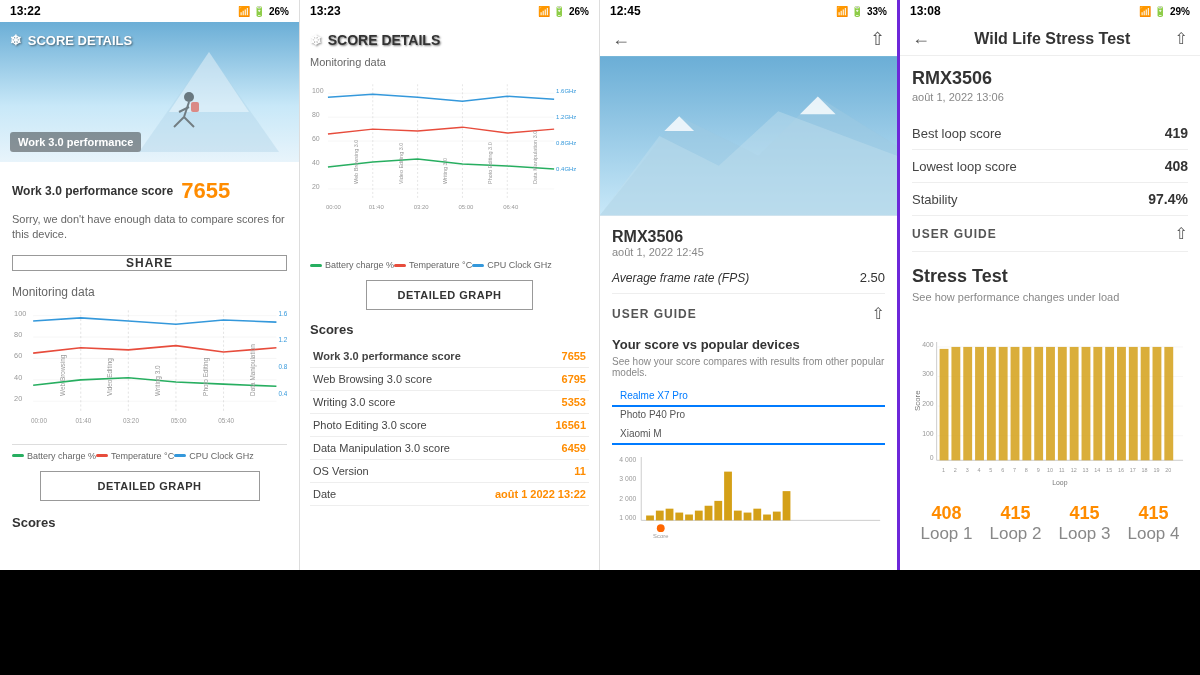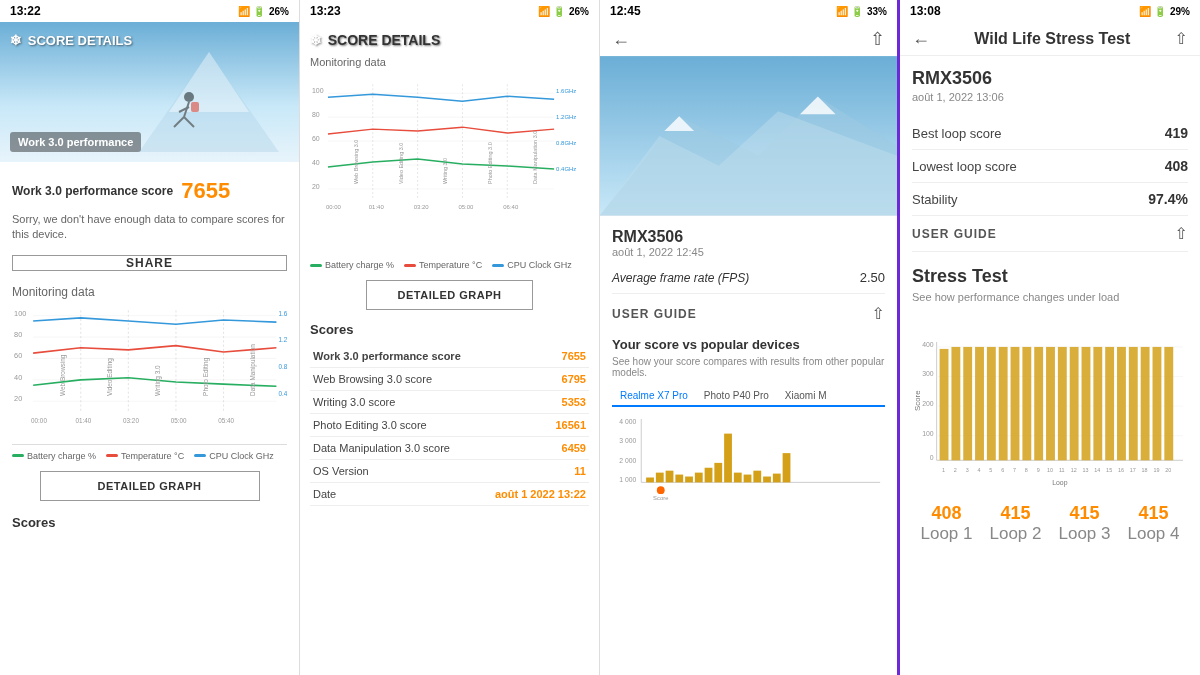--- a/index.html
+++ b/index.html
@@ -7,21 +7,21 @@
       width: 1200px;
       height: 675px;
       display: flex;
       font-family: 'Arial', sans-serif;
       overflow: hidden;
       background: #000;
     }
 
     
     .panel {
-      height: 675px;
+      height: 570px;
       overflow: hidden;
       position: relative;
       background: #fff;
     }
 
     .status-bar {
       display: flex;
       justify-content: space-between;
       align-items: center;
       padding: 4px 10px;
@@ -92,21 +92,21 @@
 
     .chart-container {
       width: 100%; height: 140px;
       position: relative;
       border-bottom: 1px solid #ddd;
       margin-bottom: 6px;
     }
     .chart-svg { width: 100%; height: 100%; }
 
     .chart-legend {
-      display: flex; gap: 10px; font-size: 9px; color: #666;
+      display: flex; font-size: 9px; color: #666;
       margin-bottom: 10px;
     }
     .legend-item { display: flex; align-items: center; gap: 3px; }
     .legend-dot { width: 12px; height: 3px; border-radius: 2px; }
 
     .detailed-graph-btn {
       display: block; width: 80%; margin: 0 auto 14px;
       padding: 8px; border: 1px solid #999;
       background: #fff; text-align: center;
       font-size: 11px; font-weight: bold;
@@ -166,21 +166,21 @@
     .user-guide-row {
       display: flex; justify-content: space-between; align-items: center;
       margin-bottom: 14px;
     }
     .user-guide-label { font-size: 12px; font-weight: bold; color: #555; letter-spacing: 1px; }
 
     .popular-title { font-size: 13px; font-weight: bold; color: #333; margin-bottom: 4px; }
     .popular-subtitle { font-size: 10px; color: #888; margin-bottom: 8px; }
 
     .device-tabs {
-      display: flex; border-bottom: 2px solid #007bff; margin-bottom: 6px;
+      display: flex; border-bottom: 2px solid #007bff; margin-bottom: 6px; flex-direction: column;
     }
     .device-tab {
       padding: 4px 8px; font-size: 10px; cursor: pointer; color: #555;
     }
     .device-tab.active { color: #007bff; border-bottom: 2px solid #007bff; margin-bottom: -2px; }
 
     
     .panel-4 { width: 300px; }
 
     .p4-nav {

